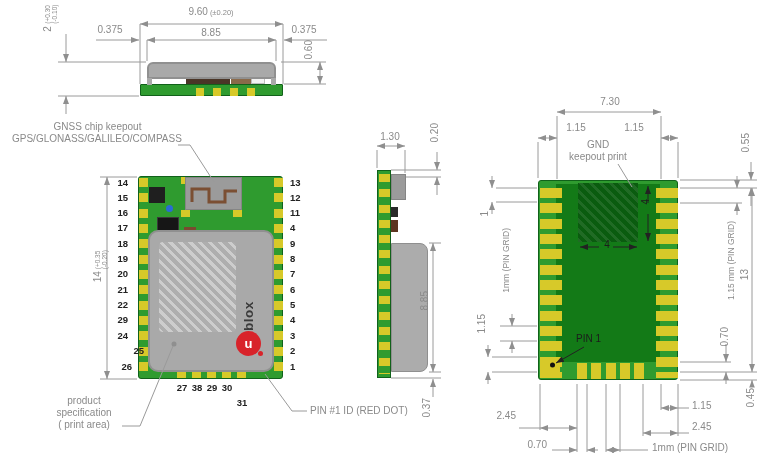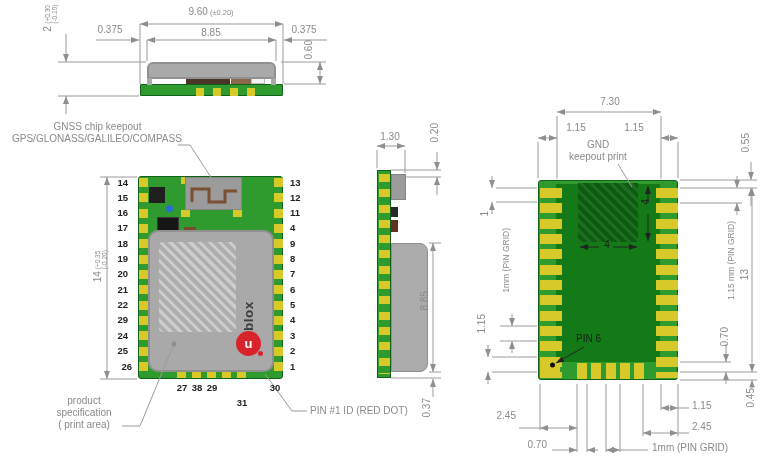--- a/index.html
+++ b/index.html
@@ -89,41 +89,41 @@
   <div class="pin r" style="left:108px;top:193px;width:20px;">15</div>
   <div class="pin r" style="left:108px;top:208px;width:20px;">16</div>
   <div class="pin r" style="left:108px;top:223px;width:20px;">17</div>
   <div class="pin r" style="left:108px;top:239px;width:20px;">18</div>
   <div class="pin r" style="left:108px;top:254px;width:20px;">19</div>
   <div class="pin r" style="left:108px;top:269px;width:20px;">20</div>
   <div class="pin r" style="left:108px;top:285px;width:20px;">21</div>
   <div class="pin r" style="left:108px;top:300px;width:20px;">22</div>
   <div class="pin r" style="left:108px;top:315px;width:20px;">29</div>
   <div class="pin r" style="left:108px;top:331px;width:20px;">24</div>
-  <div class="pin r" style="left:108px;top:346px;width:20px;">25</div>
+  <div class="pin r" style="left:108px;top:346px;width:20px;padding-left:16px;">25</div>
   <div class="pin r" style="left:108px;top:362px;width:24px;">26</div>
 
   <div class="pin" style="left:290px;top:178px;">13</div>
   <div class="pin" style="left:290px;top:193px;">12</div>
   <div class="pin" style="left:290px;top:208px;">11</div>
   <div class="pin" style="left:290px;top:223px;">4</div>
   <div class="pin" style="left:290px;top:239px;">9</div>
   <div class="pin" style="left:290px;top:254px;">8</div>
   <div class="pin" style="left:290px;top:269px;">7</div>
   <div class="pin" style="left:290px;top:285px;">6</div>
   <div class="pin" style="left:290px;top:300px;">5</div>
   <div class="pin" style="left:290px;top:315px;">4</div>
   <div class="pin" style="left:290px;top:331px;">3</div>
   <div class="pin" style="left:290px;top:346px;">2</div>
   <div class="pin" style="left:290px;top:362px;">1</div>
 
   <div class="pin c" style="left:174px;top:383px;width:16px;">27</div>
   <div class="pin c" style="left:189px;top:383px;width:16px;">38</div>
   <div class="pin c" style="left:204px;top:383px;width:16px;">29</div>
-  <div class="pin c" style="left:219px;top:383px;width:16px;margin-left:48px;">30</div>
+  <div class="pin c" style="left:219px;top:383px;width:16px;">30</div>
   <div class="pin c" style="left:234px;top:398px;width:16px;">31</div>
 
   <div class="lab c" style="left:44px;top:395px;width:80px;">product</div>
   <div class="lab c" style="left:44px;top:407px;width:80px;">specification</div>
   <div class="lab c" style="left:44px;top:419px;width:80px;">( print area)</div>
   <div class="lab" style="left:310px;top:405px;">PIN #1 ID (RED DOT)</div>
 
   <div class="sh" style="left:377px;top:170px;width:14px;height:208px;background:#2f9b2f;border:1px solid #11611a;"></div>
   <div class="sh" style="left:379px;top:174px;width:11px;height:200px;background:repeating-linear-gradient(180deg,#d7c929 0 8px,#2f9b2f 8px 15.3px);"></div>
   <div class="sh" style="left:391px;top:174px;width:15px;height:26px;background:#9b9b9b;border:1px solid #858585;"></div>
@@ -152,21 +152,21 @@
   <div class="vtext" style="left:740px;top:133px;">0.55</div>
   <div class="vtext fs85 wbg" style="left:725px;top:220px;">1.15 mm (PIN GRID)</div>
   <div class="vtext" style="left:739px;top:269px;">13</div>
   <div class="vtext" style="left:719px;top:327px;">0.70</div>
   <div class="vtext wbg" style="left:745px;top:387px;">0.45</div>
   <div class="vtext" style="left:479px;top:211px;">1</div>
   <div class="vtext fs85" style="left:500px;top:228px;">1mm (PIN GRID)</div>
   <div class="vtext" style="left:476px;top:314px;">1.15</div>
   <div class="vtext blk" style="left:640px;top:199px;">4</div>
   <div class="lab c blk" style="left:601px;top:239px;width:12px;">4</div>
-  <div class="lab blk" style="left:576px;top:333px;">PIN 6</div>
+  <div class="lab blk" style="left:576px;top:333px;">PIN 1</div>
   <div class="lab" style="left:692px;top:400px;">1.15</div>
   <div class="lab" style="left:692px;top:421px;">2.45</div>
   <div class="lab r" style="left:483px;top:410px;width:33px;">2.45</div>
   <div class="lab r" style="left:514px;top:439px;width:33px;">0.70</div>
   <div class="lab" style="left:652px;top:442px;">1mm (PIN GRID)</div>
 
   <svg class="lines" width="775" height="461">
     <defs>
       <marker id="ag" markerWidth="9" markerHeight="8" refX="8" refY="4" orient="auto-start-reverse">
         <path d="M0,1 L8,4 L0,7 Z" fill="#8f8f8f"></path>

